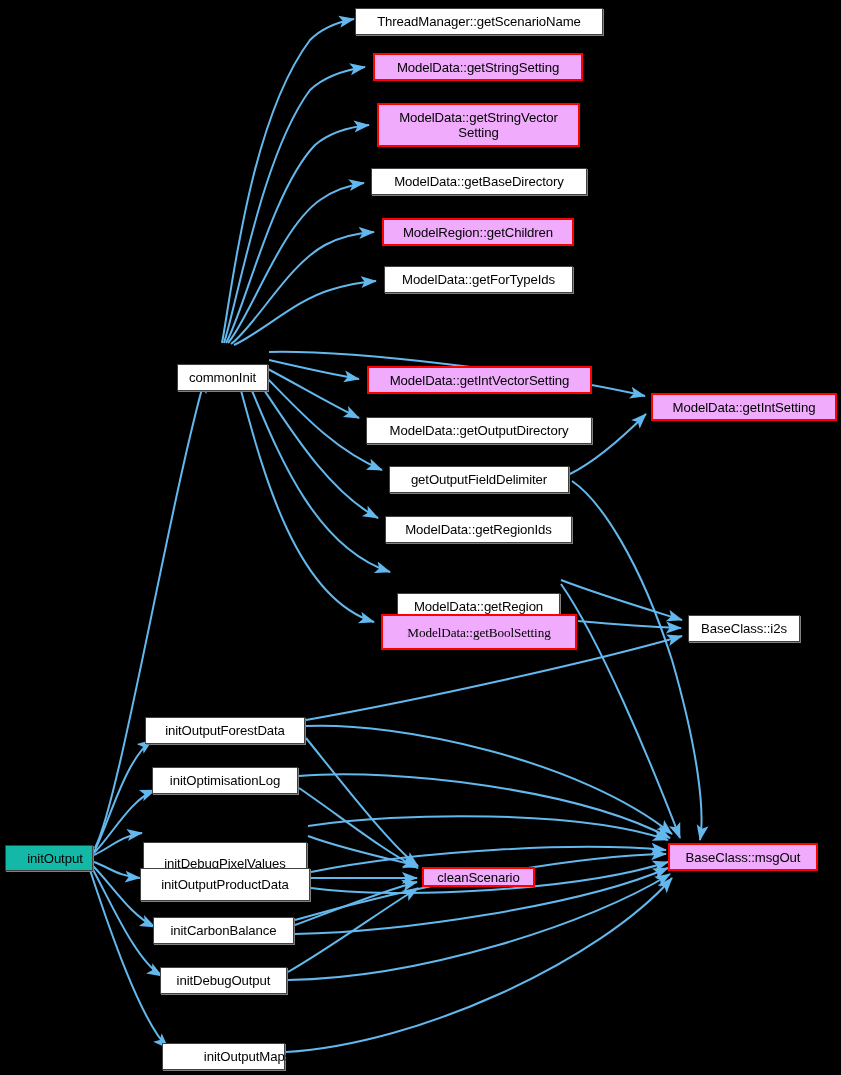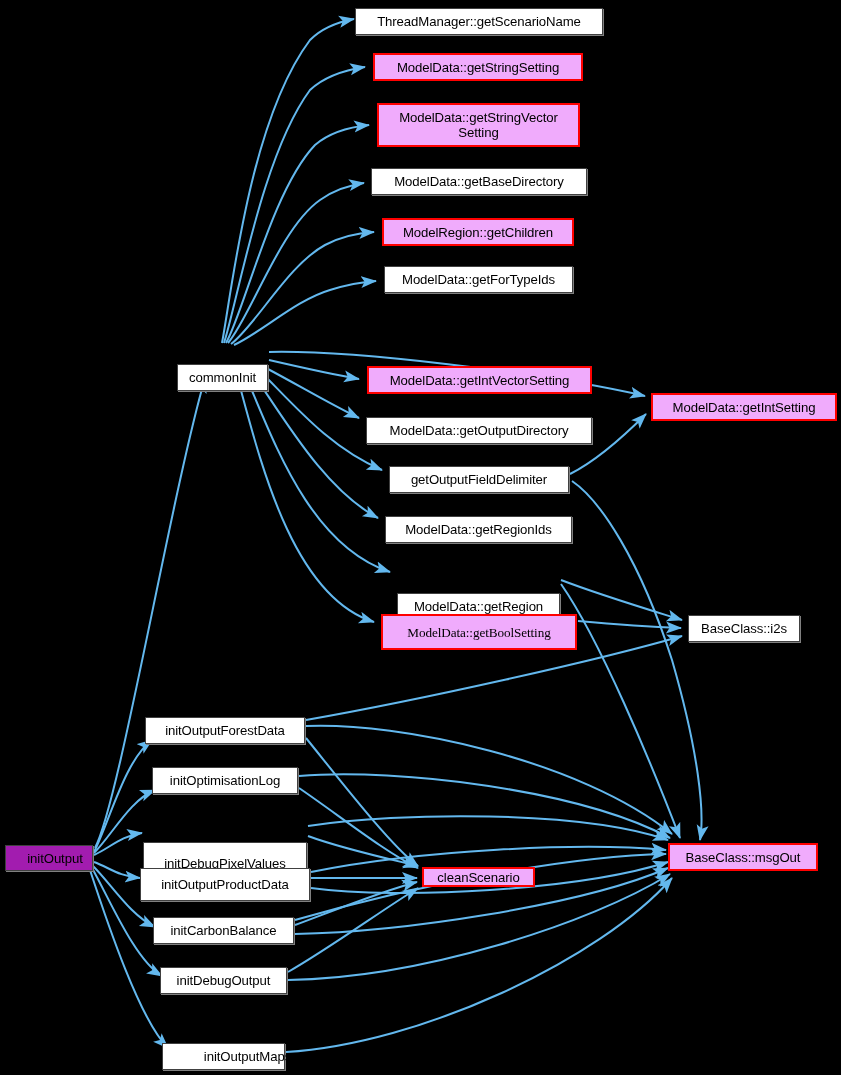--- a/index.html
+++ b/index.html
@@ -43,21 +43,21 @@
   .node.plain {
     background: #ffffff;
     border: 1px solid #404040;
     box-shadow: 1px 1px 0 0 #808080;
   }
   .node.hl {
     background: #f0abfc;
     border: 2px solid #ff0000;
   }
   .node.root {
-    background: #a21caf;
+    background: #14b8a6;
     border: 1px solid #404040;
     box-shadow: 1px 1px 0 0 #808080;
     padding-left: 12px;
   }
 </style>
 </head>
 <body>
 
 <div id="graph">
   <svg id="edges" viewBox="0 0 841 1075">

